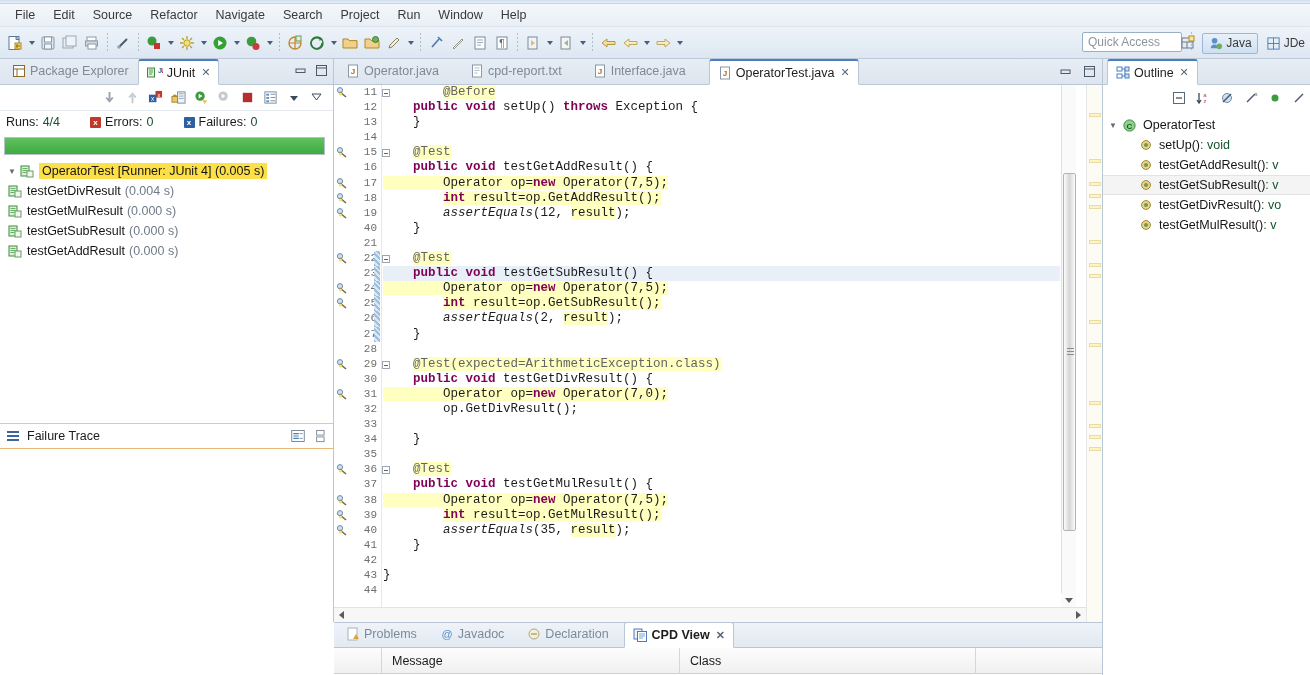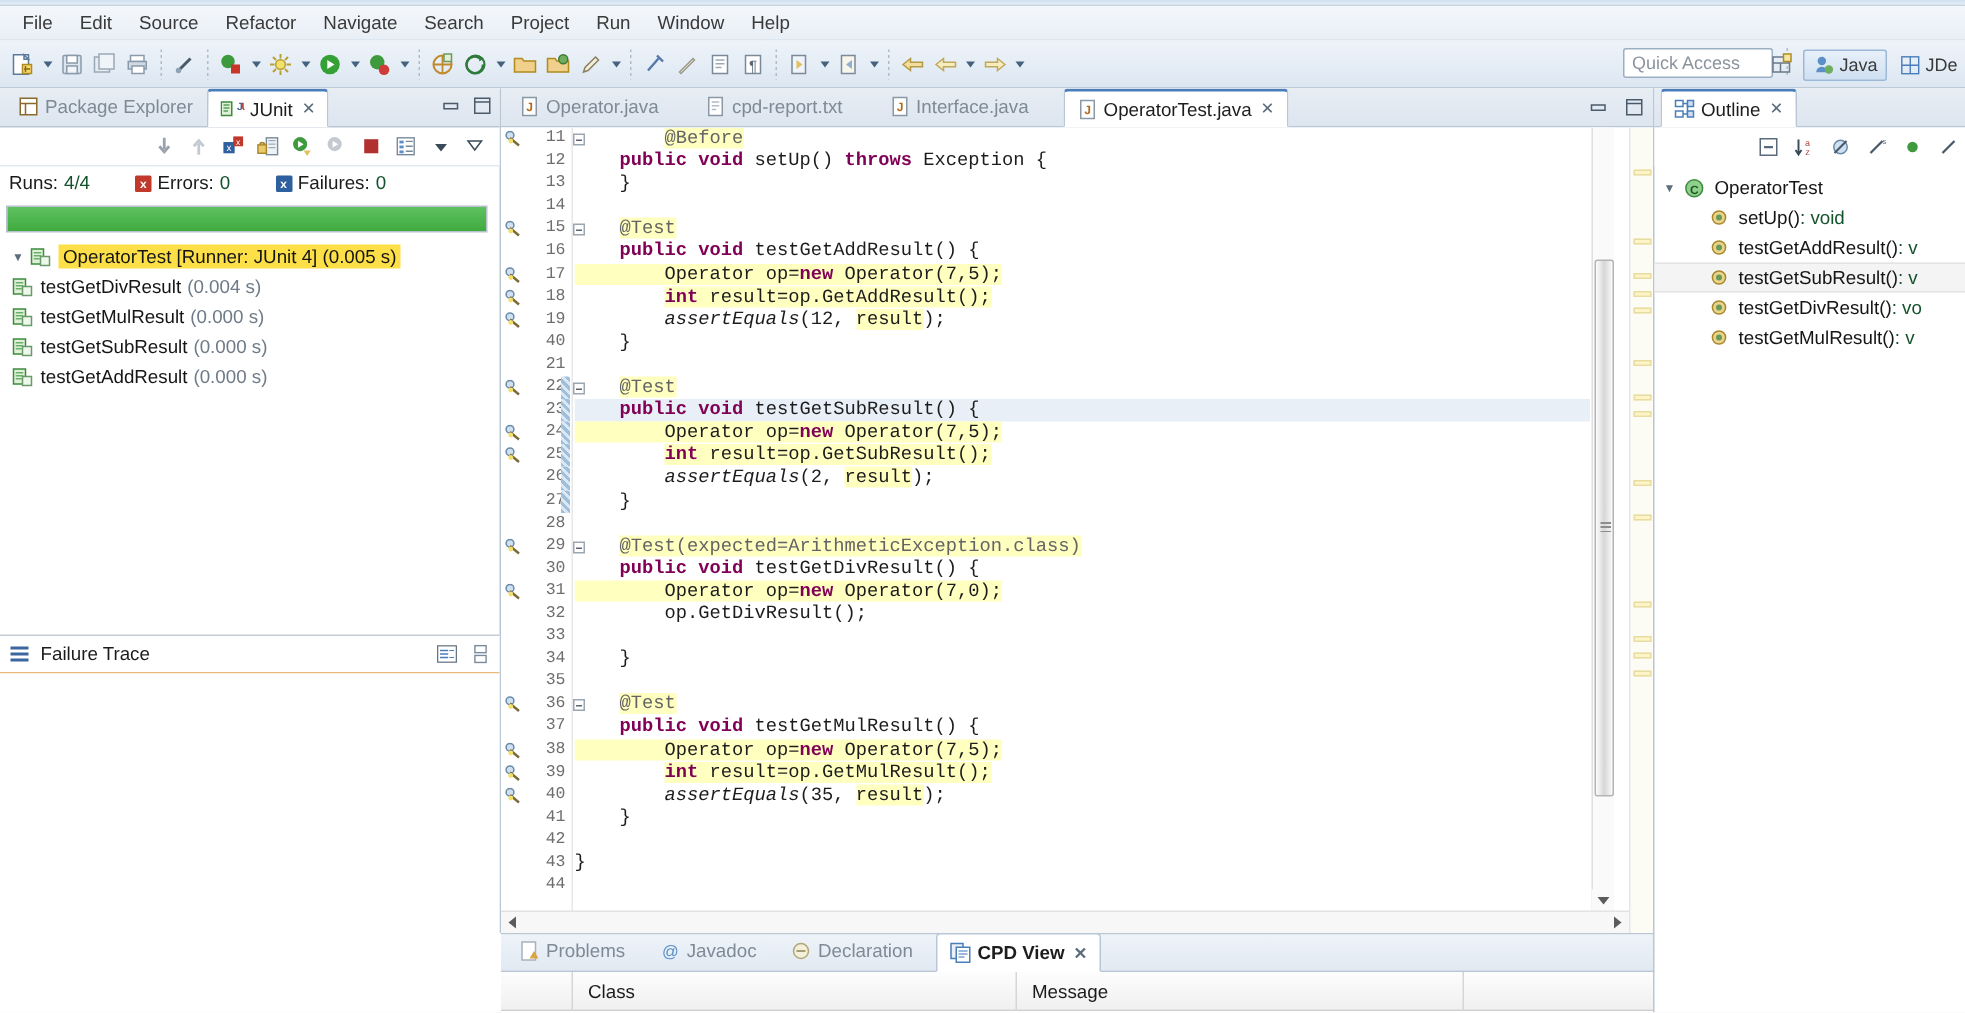--- a/index.html
+++ b/index.html
@@ -975,23 +975,23 @@
               <rect x="4.5" y="3.5" width="9" height="10" fill="#fff" stroke="#4a7ebb"></rect>
               <path d="M6 6h6M6 8h6M6 10h4" stroke="#7aa3cf"></path>
             </svg>
           </span>
           <span>CPD View</span>
           <span class="xclose">✕</span>
         </div>
       </div>
     <div class="cpdHeader" id="cpdcols">
       <div class="cpdCol" style="width:48px;"></div>
-    <div class="cpdCol" style="width: 296px;">
+    <div class="cpdCol" style="width: 298px;">
+          <span>Message</span>
+        </div>
+        <div class="cpdCol" style="width: 296px;">
           <span>Class</span>
-        </div>
-        <div class="cpdCol" style="width: 298px;">
-          <span>Message</span>
         </div>
       </div>
   </div>
 
   <div class="corner"></div>
 </div>
 
 </body></html>

